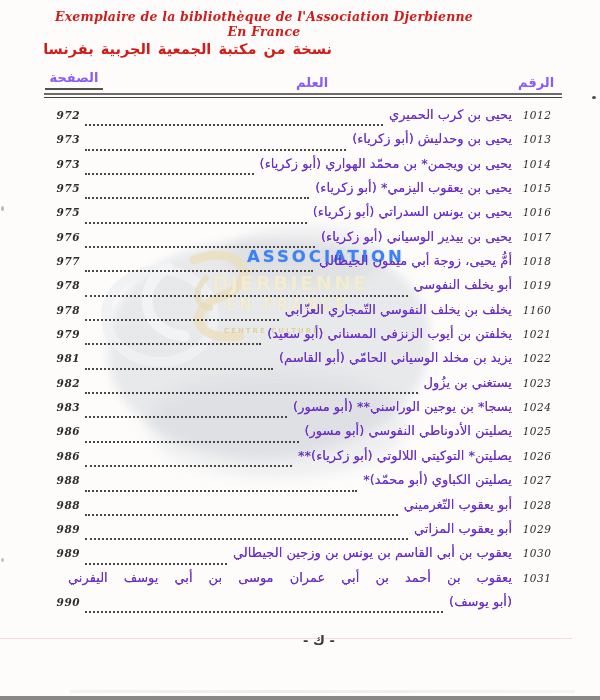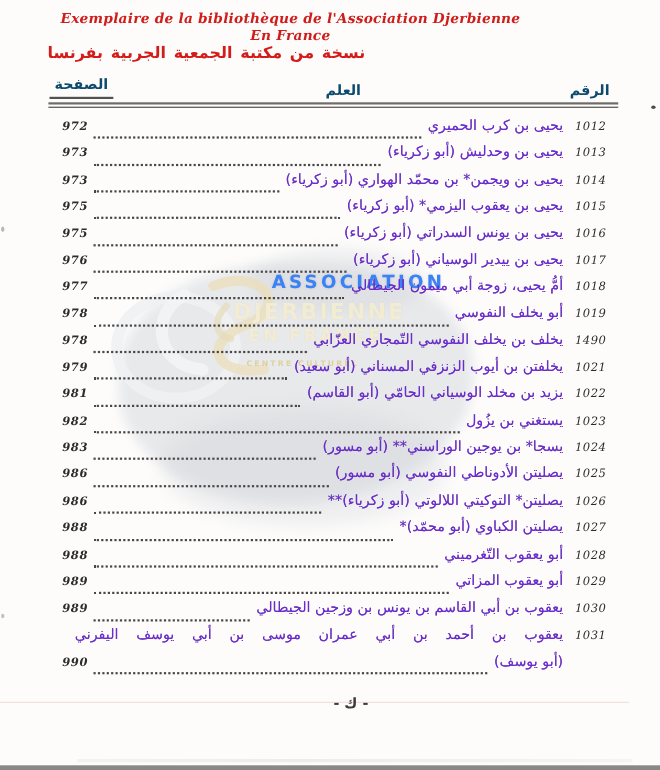--- a/index.html
+++ b/index.html
@@ -15,21 +15,21 @@
     font-size:12.5px;letter-spacing:.2px;color:#cf1d1b;
     position:relative;z-index:2;
   }
   .arabic-stamp{
     direction:rtl;margin:2px 0 0 0;padding-right:268px;padding-left:103px;
     text-align:center;font-weight:bold;font-size:14.5px;word-spacing:2px;
     color:#d31c1a;position:relative;z-index:2;white-space:nowrap;
   }
   
   .cols{position:relative;height:24px;margin-top:9px;z-index:2;
-        font-weight:bold;font-size:13px;color:#0c4a6e;padding-left:12px;}
+        font-weight:bold;font-size:13px;color:#8b5cf6;padding-left:12px;}
   .cols span{position:absolute;bottom:0;}
   .col-page{left:45px;width:58px;text-align:center;border-bottom:2px solid #55504d;padding-bottom:3px;}
   .col-name{left:296px;}
   .col-num{left:518px;}
   .rule{margin:3px 38px 0 44px;height:2px;
         border-top:2.5px solid #6f6b68;border-bottom:1.5px solid #45413f;
         position:relative;z-index:2;}
   
   .entries{direction:rtl;margin-top:9px;padding:0 38px 0 42px;
            position:relative;z-index:2;}
@@ -150,21 +150,21 @@
         <span class="leader"></span>
         <span class="pageno">977</span>
       </div>
       <div class="row">
         <span class="num">1019</span>
         <span class="name">أبو يخلف النفوسي</span>
         <span class="leader"></span>
         <span class="pageno">978</span>
       </div>
       <div class="row">
-        <span class="num">1490</span>
+        <span class="num">1160</span>
         <span class="name">يخلف بن يخلف النفوسي التّمجاري العزّابي</span>
         <span class="leader"></span>
         <span class="pageno">978</span>
       </div>
       <div class="row">
         <span class="num">1021</span>
         <span class="name">يخلفتن بن أيوب الزنزفي المسناني (أبو سعيد)</span>
         <span class="leader"></span>
         <span class="pageno">979</span>
       </div>

